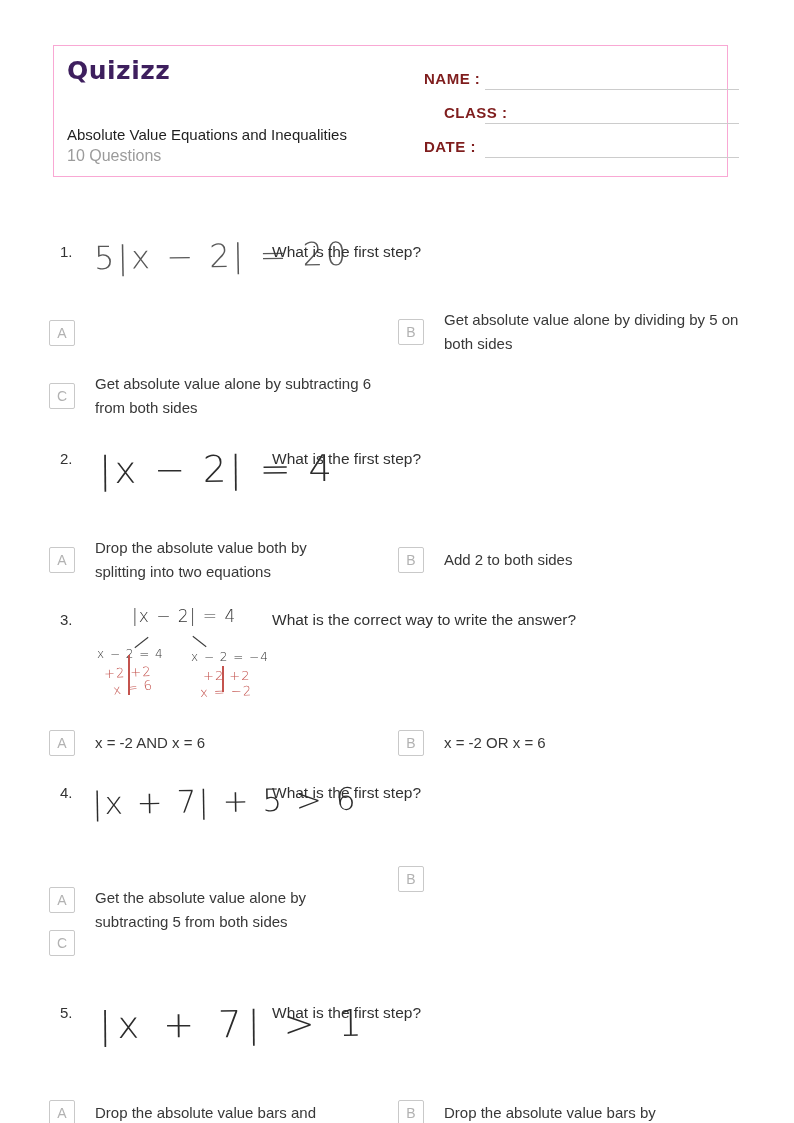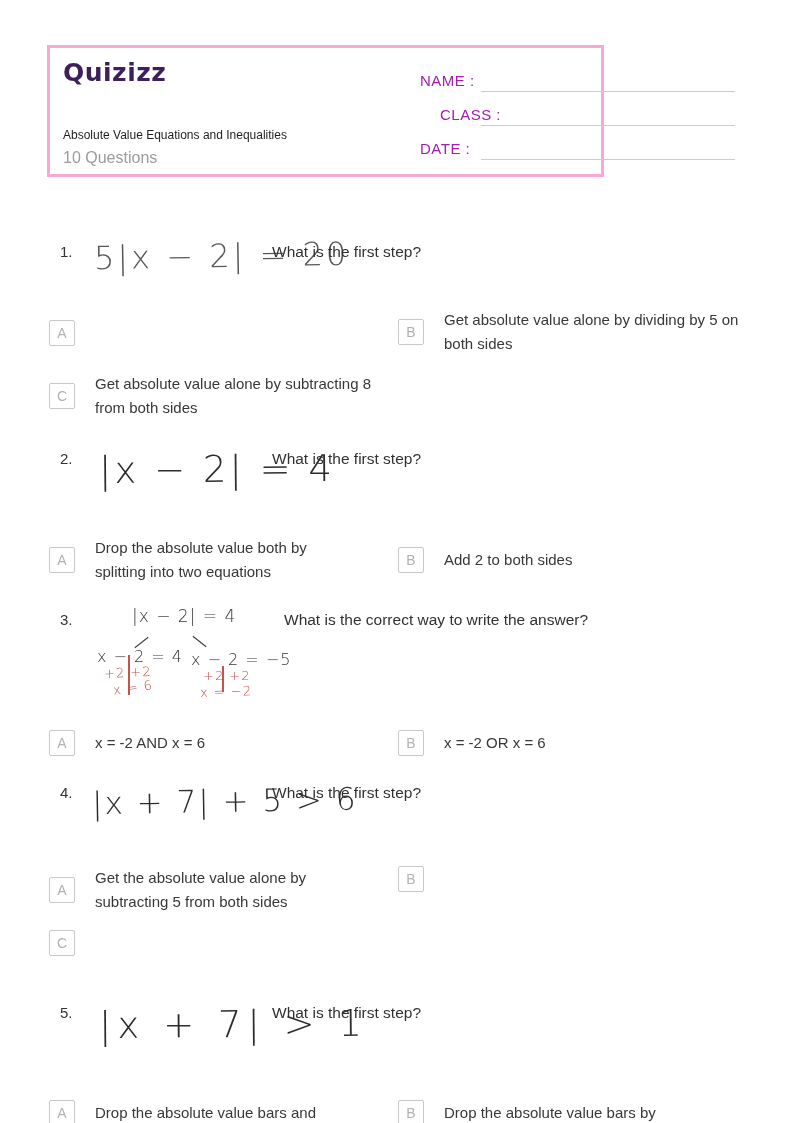--- a/index.html
+++ b/index.html
@@ -10,48 +10,49 @@
     height: 1123px;
     background: #ffffff;
     overflow: hidden;
     font-family: "Liberation Sans", sans-serif;
     color: #2f2f2f;
   }
 
   
   .header-card {
     position: absolute;
-    left: 47px; top: 45px;
-    width: 557px; height: 132px;
-    border: 3px solid #f9a8d4;
+    left: 53px; top: 45px;
+    width: 675px; height: 132px;
+    border: 1px solid #f9a8d4;
     background: #ffffff;
   }
   .logo {
     position: absolute; left: 13px; top: 10px;
     font-family: "DejaVu Sans", sans-serif;
     font-weight: bold;
     font-size: 25px;
     letter-spacing: 0.5px;
     color: #3e1f5e;
   }
   .ws-title {
     position: absolute; left: 13px; top: 80px;
-    font-size: 12px;
+    font-size: 15px;
     color: #1f1f1f;
   }
   .ws-subtitle {
     position: absolute; left: 13px; top: 101px;
     font-size: 16px;
     color: #9b9b9b;
   }
   .field-label {
     position: absolute; left: 370px;
     font-size: 15px;
     letter-spacing: 0.5px;
-    color: #a21caf;
+    color: #7f1d1d;
+    font-weight: bold;
   }
   .field-line {
     position: absolute; left: 431px;
     width: 254px; height: 1px;
     background: #cccccc;
   }
 
   
   .q-number { position: absolute; font-size: 15px; color: #333; }
   .q-prompt { position: absolute; left: 272px; font-size: 15.5px; color: #313131; }
@@ -69,21 +70,21 @@
 
   
   .work-top    { left: 132px; top: 606px; font-size: 17px; letter-spacing: 1px; color: #333; }
   .branch {
     position: absolute;
     width: 17px; height: 0;
     border-top: 1.6px solid #3a3a3a;
   }
   .branch-left  { left: 133px; top: 642px; transform: rotate(-38deg); }
   .branch-right { left: 191px; top: 641px; transform: rotate(38deg); }
-  .work-eq   { font-size: 16px; letter-spacing: 1px; color: #333; }
+  .work-eq   { font-size: 12px; letter-spacing: 1px; color: #333; }
   .work-red  { font-size: 13px; color: #c4534e; letter-spacing: 1px; }
   .w-left-eq     { left: 97px;  top: 647px; }
   .w-left-step   { left: 104px; top: 665px; transform: rotate(-3deg); }
   .w-left-result { left: 113px; top: 680px; transform: rotate(-8deg); }
   .w-right-eq    { left: 191px; top: 650px; }
   .w-right-step  { left: 203px; top: 668px; }
   .w-right-result{ left: 200px; top: 684px; transform: rotate(-2deg); }
   .red-vline {
     position: absolute;
     width: 1.5px;
@@ -113,21 +114,21 @@
     cursor: pointer;
   }
   .opt-text {
     font-size: 15px;
     line-height: 24px;
     color: #383838;
   }
   .w305 { max-width: 305px; }
   .w285 { max-width: 285px; }
   .w242 { max-width: 242px; }
-  .w238 { max-width: 238px; }
+  .w238 { max-width: 238px; margin-top: 20px; }
   .w310 { max-width: 310px; }
   .w245 { max-width: 245px; }
 </style>
 </head>
 <body>
 
 <div class="page">
 
   <div class="header-card">
     <div class="logo">Quizizz</div>
@@ -148,49 +149,49 @@
 
   <div class="option" style="left:49px; top:320px;">
     <div class="opt-box">A</div>
   </div>
   <div class="option" style="left:398px; top:308px;">
     <div class="opt-box">B</div>
     <div class="opt-text w305">Get absolute value alone by dividing by 5 on both sides</div>
   </div>
   <div class="option" style="left:49px; top:372px;">
     <div class="opt-box">C</div>
-    <div class="opt-text w285">Get absolute value alone by subtracting 8 from both sides</div>
+    <div class="opt-text w285">Get absolute value alone by subtracting 6 from both sides</div>
   </div>
 
   <div class="q-number" style="left:60px; top:450px;">2.</div>
   <div class="hand eq-q2">|x − 2| = 4</div>
   <div class="q-prompt" style="top:450px;">What is the first step?</div>
 
   <div class="option" style="left:49px; top:536px;">
     <div class="opt-box">A</div>
     <div class="opt-text w242">Drop the absolute value both by splitting into two equations</div>
   </div>
   <div class="option" style="left:398px; top:547px;">
     <div class="opt-box">B</div>
     <div class="opt-text">Add 2 to both sides</div>
   </div>
 
   <div class="q-number" style="left:60px; top:611px;">3.</div>
-  <div class="q-prompt" style="top:611px;margin-left:12px;">What is the correct way to write the answer?</div>
+  <div class="q-prompt" style="top:611px;">What is the correct way to write the answer?</div>
 
   <div class="hand work-top">|x − 2| = 4</div>
   <div class="branch branch-left"></div>
   <div class="branch branch-right"></div>
 
   <div class="hand work-eq w-left-eq">x − 2 = 4</div>
   <div class="hand work-red w-left-step">+2  +2</div>
   <div class="red-vline red-vline-left"></div>
   <div class="hand work-red w-left-result">x = 6</div>
 
-  <div class="hand work-eq w-right-eq">x − 2 = −5</div>
+  <div class="hand work-eq w-right-eq">x − 2 = −4</div>
   <div class="hand work-red w-right-step">+2  +2</div>
   <div class="red-vline red-vline-right"></div>
   <div class="hand work-red w-right-result">x = −2</div>
 
   <div class="option" style="left:49px; top:730px;">
     <div class="opt-box">A</div>
     <div class="opt-text">x = -2 AND x = 6</div>
   </div>
   <div class="option" style="left:398px; top:730px;">
     <div class="opt-box">B</div>

